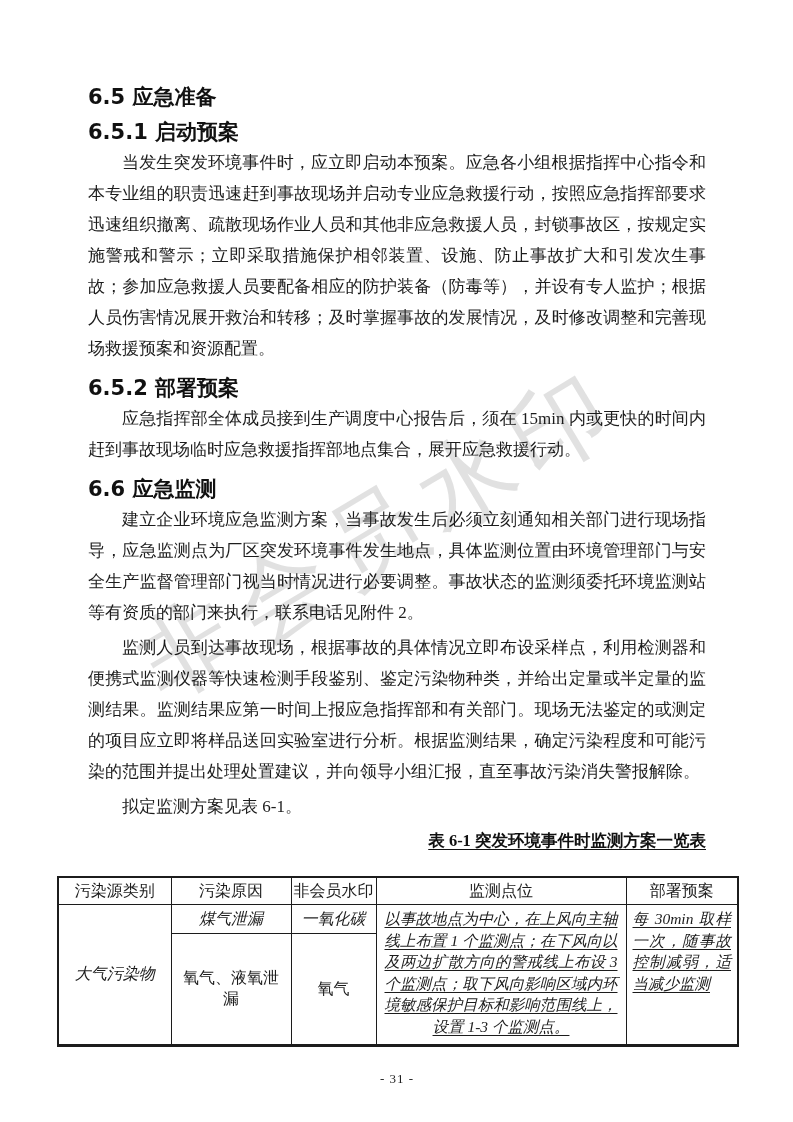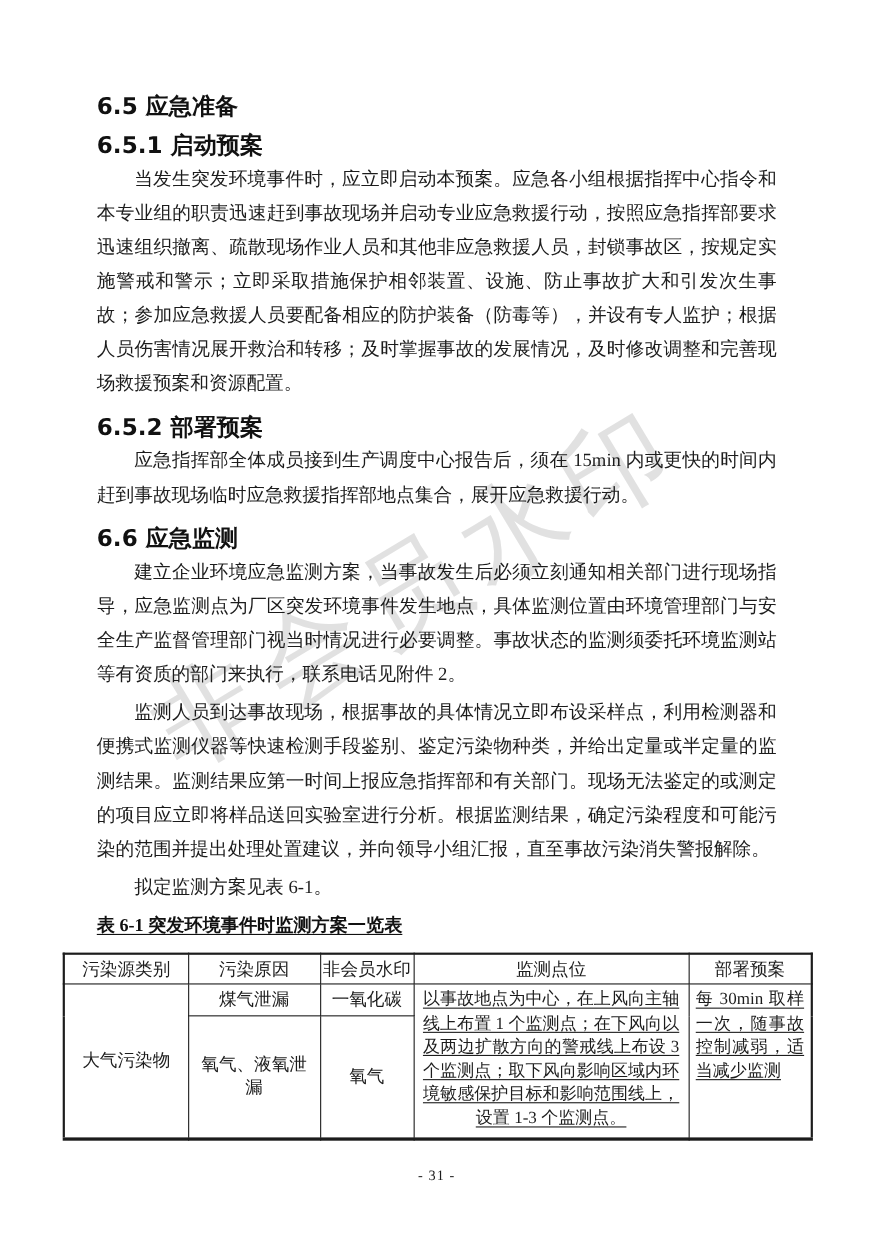--- a/index.html
+++ b/index.html
@@ -52,29 +52,29 @@
   .para {
     font-size: 17px;
     line-height: 31px;
     text-align: justify;
     text-indent: 2em;
     margin: 4px 0 0 0;
     color: #1c1c1c;
   }
   .table-title {
     margin-top: 8px;
-    text-align: left;
+    text-align: right;
     font-size: 16.5px;
     font-weight: bold;
     text-decoration: underline;
     text-underline-offset: 3px;
     color: #111;
   }
   table.mon-table {
-    margin-top: 14px;
+    margin-top: 24px;
     margin-left: -31px;
     width: 680px;
     border-collapse: collapse;
     table-layout: fixed;
     font-size: 16px;
     color: #1c1c1c;
   }
   table.mon-table,
   table.mon-table th,
   table.mon-table td {
@@ -84,21 +84,21 @@
     border-width: 2px;
     border-bottom-width: 3px;
   }
   table.mon-table th {
     font-weight: normal;
     height: 24px;
     padding: 1px 2px;
     text-align: center;
     vertical-align: middle;
   }
-  tr.row-1 td { height: 26px; }
+  tr.row-1 td { height: 26px; font-style: italic; }
   tr.row-2 td { height: 108px; }
   td.c-center {
     text-align: center;
     vertical-align: middle;
     padding: 1px 4px;
   }
   td.c-points {
     text-align: justify;
     text-align-last: center;
     text-decoration: underline;

